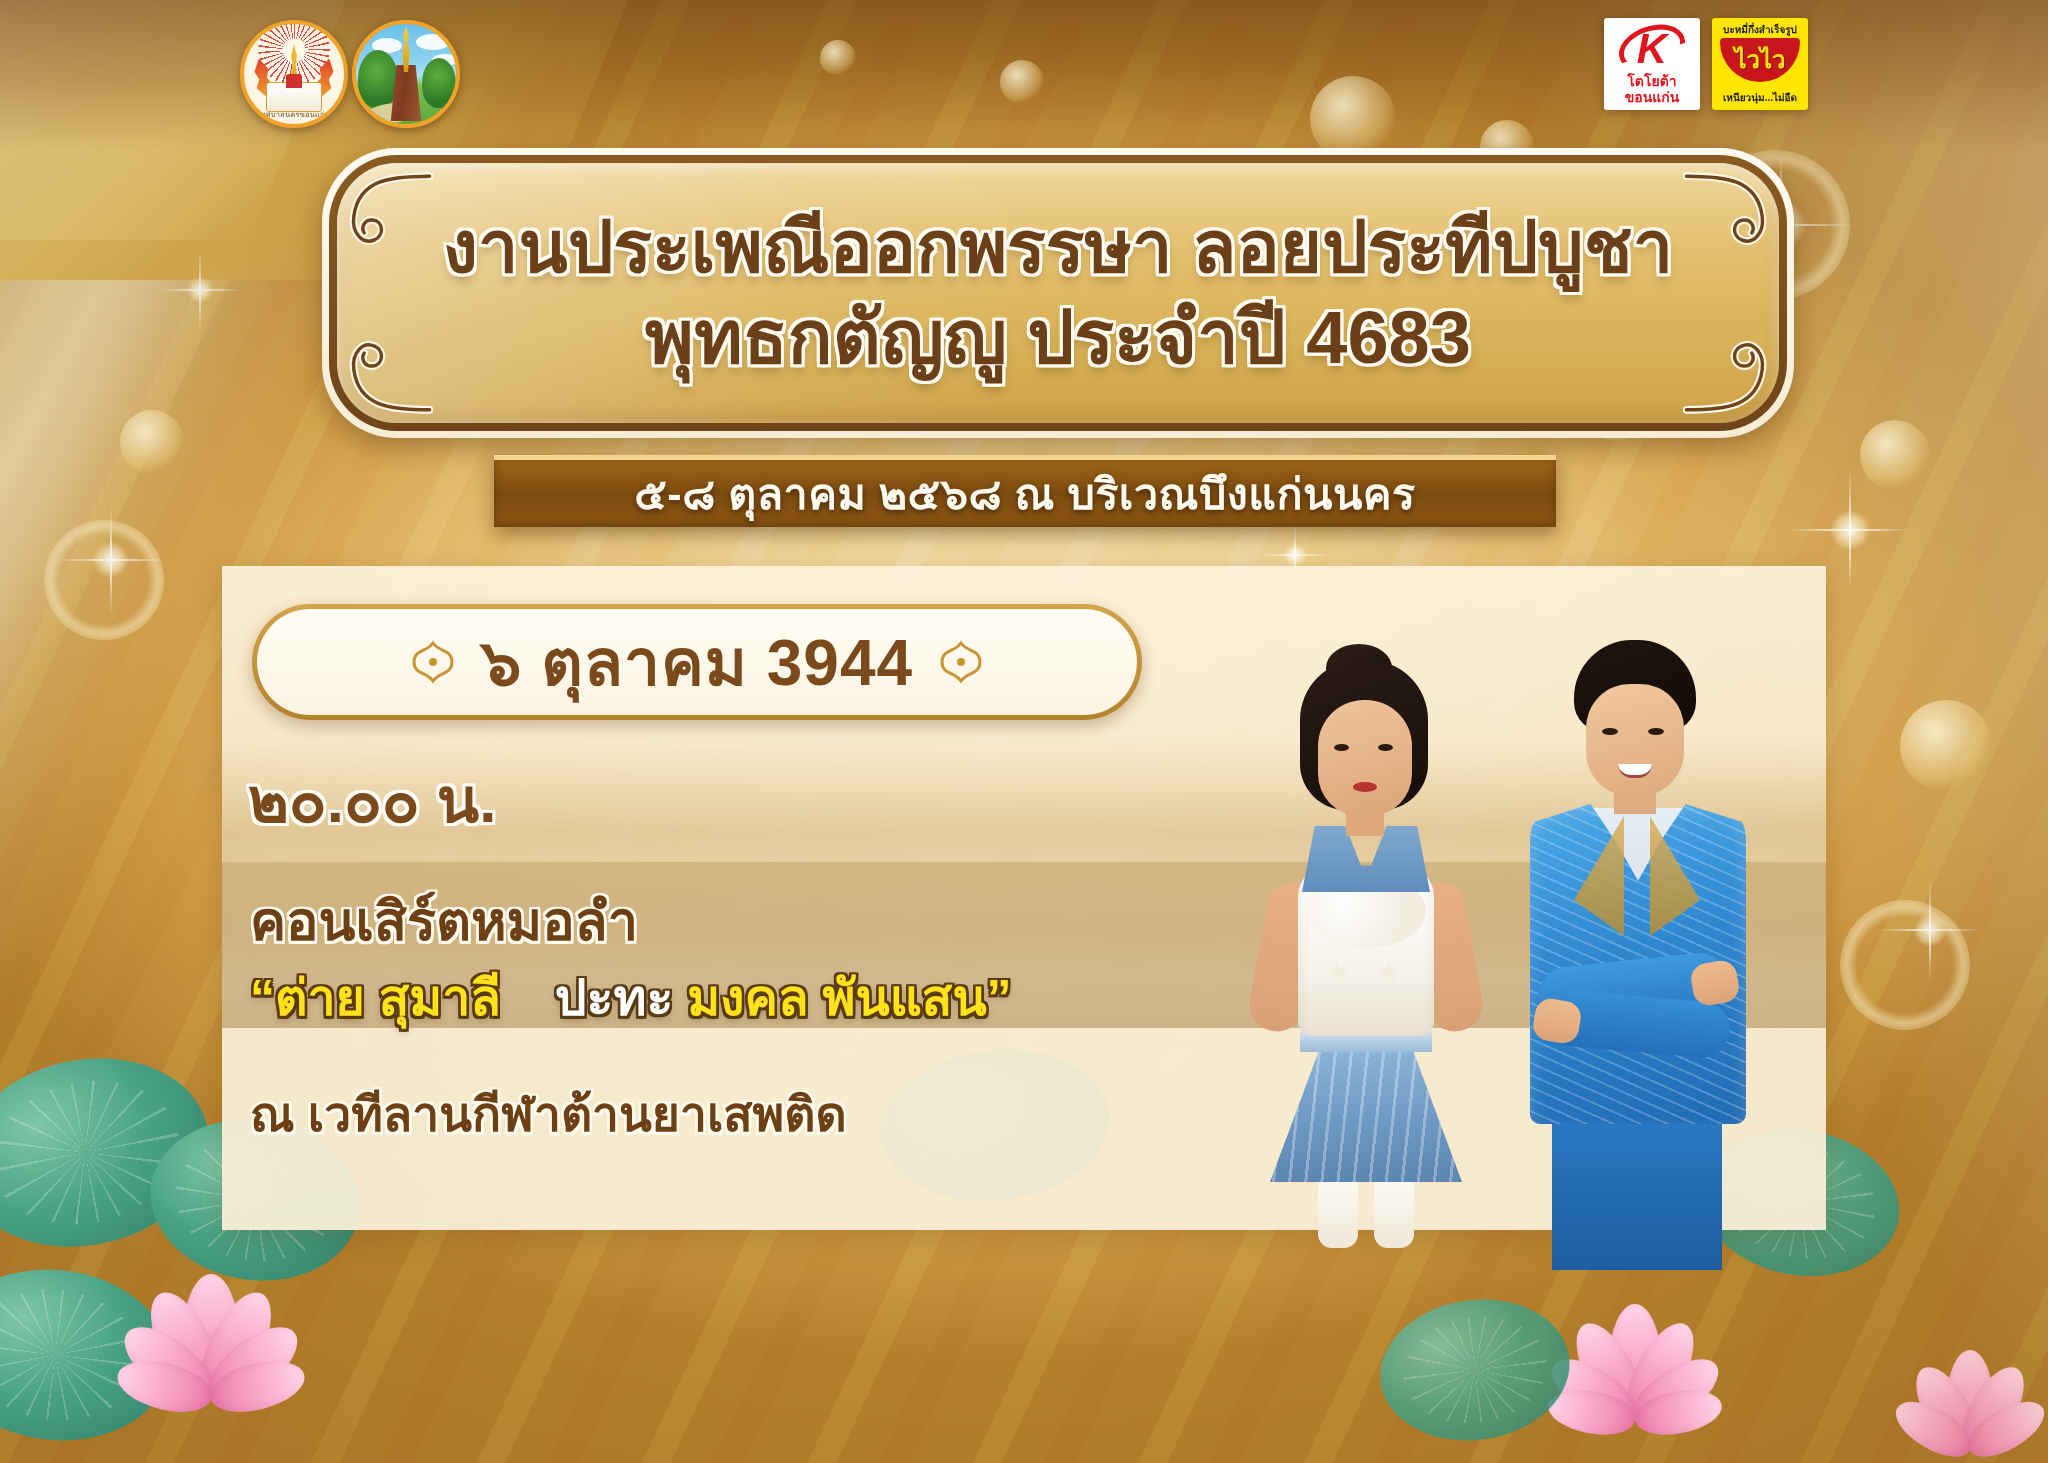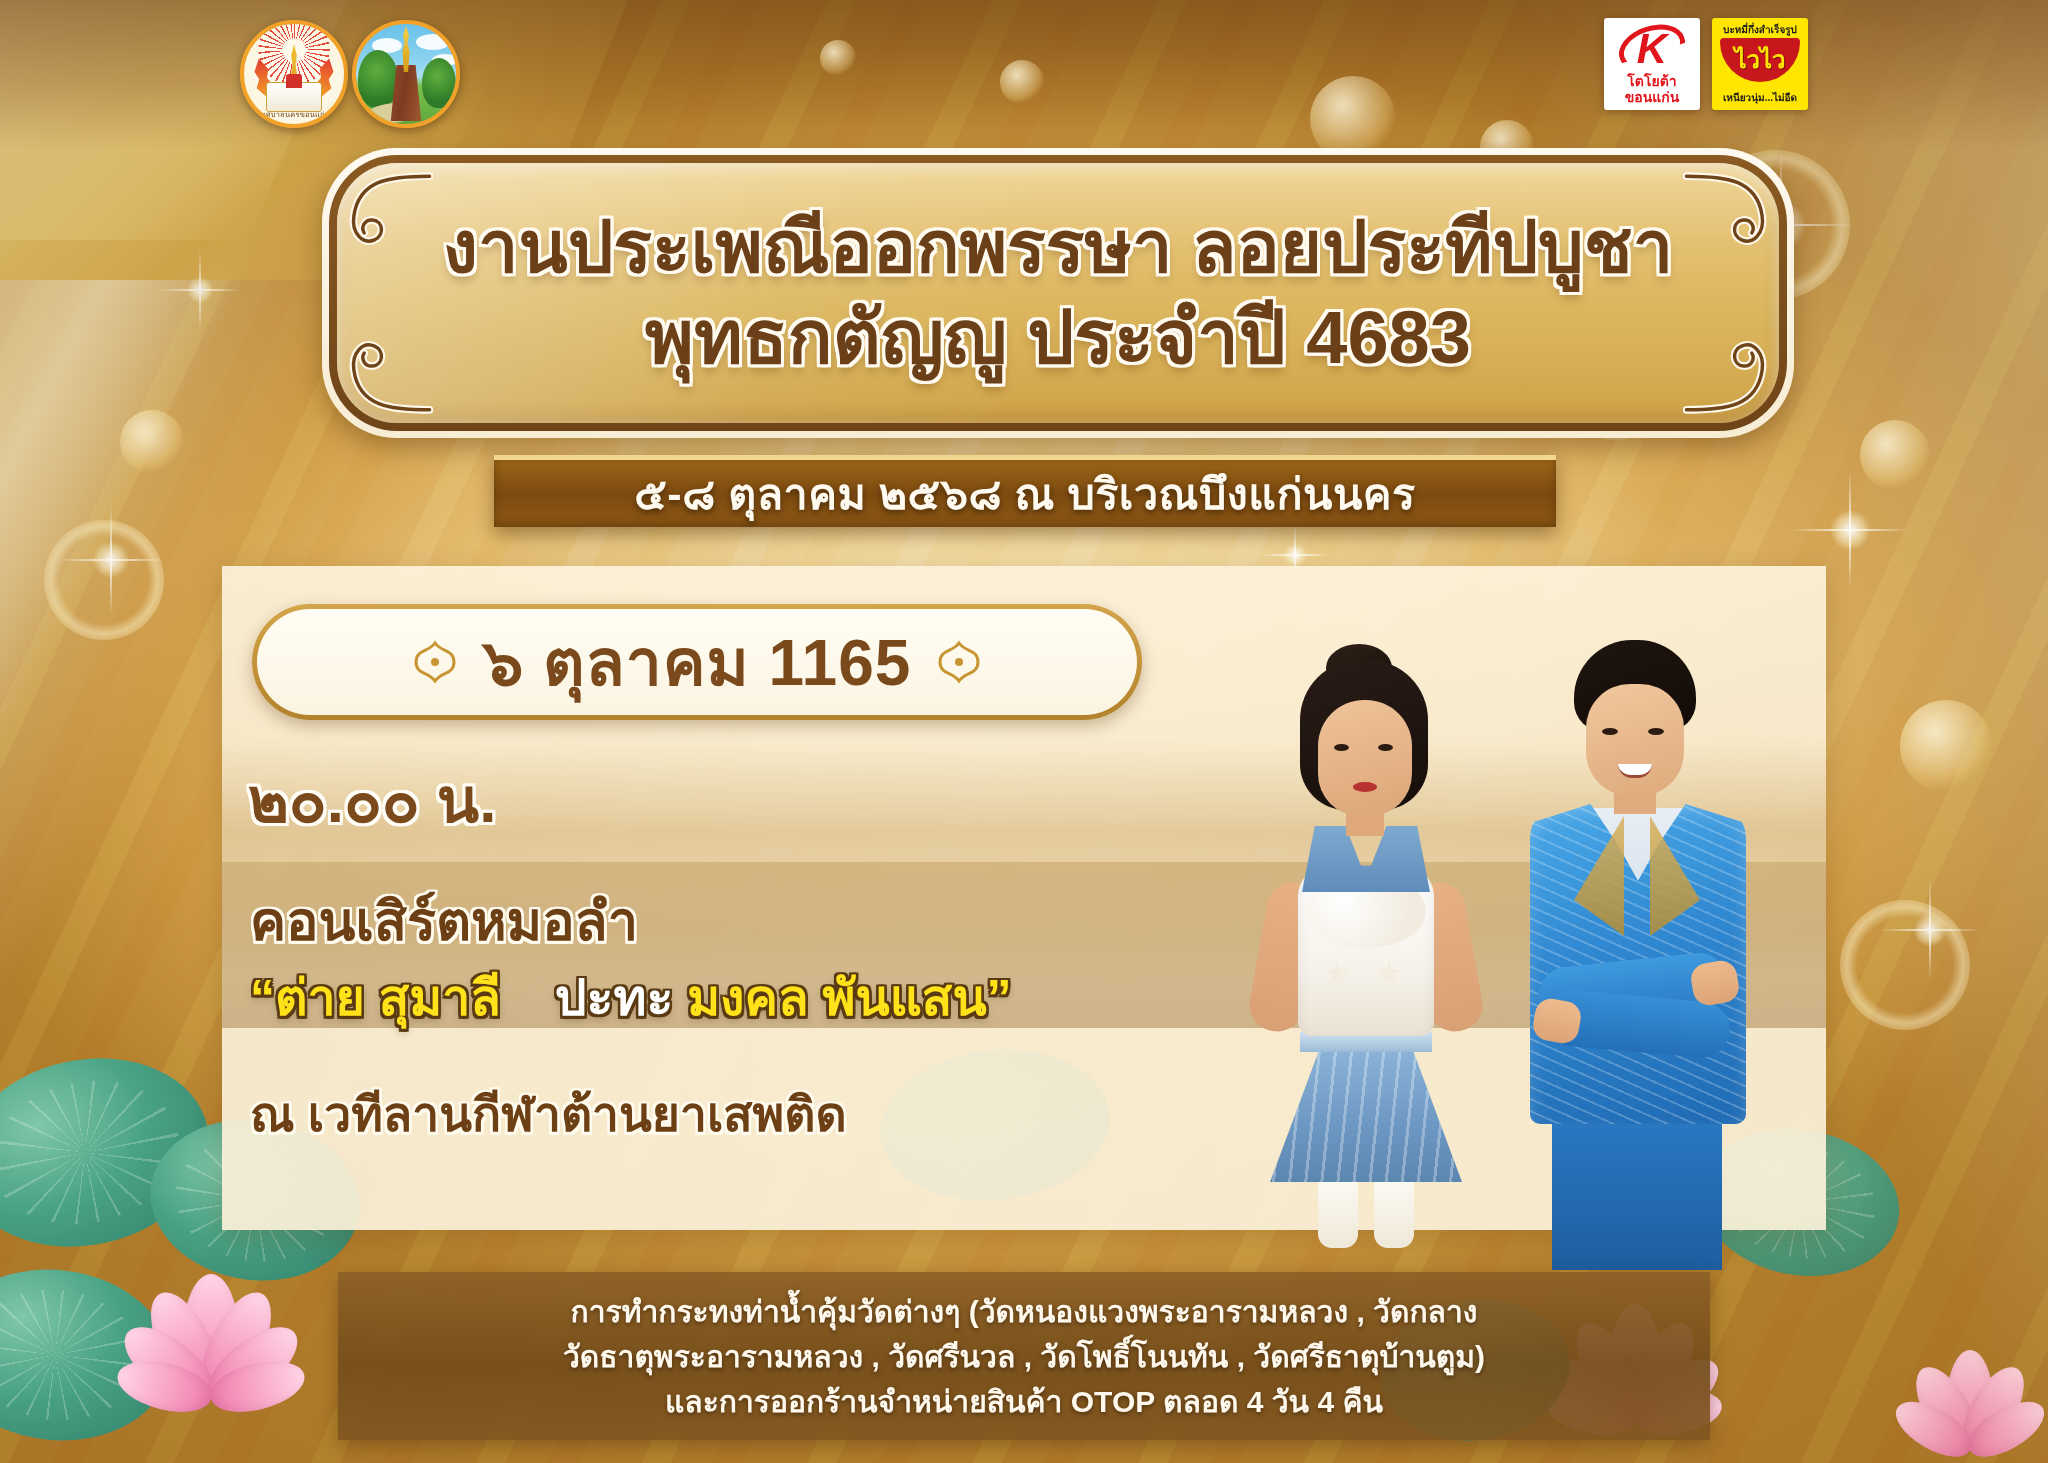--- a/index.html
+++ b/index.html
@@ -720,21 +720,21 @@
     <div class="card-band" id="band-concert"></div>
 
     <div id="date-pill">
       <div class="fill">
         <span class="orn">
           <svg viewBox="0 0 44 44">
               <path d="M22 3 C27 10 34 10 38 14 C42 18 42 26 38 30 C34 34 27 34 22 41 C17 34 10 34 6 30 C2 26 2 18 6 14 C10 10 17 10 22 3 Z" fill="none" stroke="#c79532" stroke-width="3"></path>
               <circle cx="22" cy="22" r="4" fill="#c79532"></circle>
             </svg>
         </span>
-        <span id="date-pill-text">๖ ตุลาคม 1165</span>
+        <span id="date-pill-text">๖ ตุลาคม 3944</span>
         <span class="orn">
           <svg viewBox="0 0 44 44">
               <path d="M22 3 C27 10 34 10 38 14 C42 18 42 26 38 30 C34 34 27 34 22 41 C17 34 10 34 6 30 C2 26 2 18 6 14 C10 10 17 10 22 3 Z" fill="none" stroke="#c79532" stroke-width="3"></path>
               <circle cx="22" cy="22" r="4" fill="#c79532"></circle>
             </svg>
         </span>
       </div>
     </div>
 
     <div id="time-text">
@@ -790,19 +790,14 @@
       <div class="hair"></div>
       <div class="neck"></div>
       <div class="face"></div>
       <div class="eyeL"></div>
       <div class="eyeR"></div>
       <div class="smile"></div>
     </div>
 
   </div>
 
-  <div id="footer">
-    <div>การทำกระทงท่าน้ำคุ้มวัดต่างๆ (วัดหนองแวงพระอารามหลวง , วัดกลาง</div>
-    <div>วัดธาตุพระอารามหลวง , วัดศรีนวล ,  วัดโพธิ์โนนทัน , วัดศรีธาตุบ้านตูม)</div>
-    <div>และการออกร้านจำหน่ายสินค้า OTOP ตลอด 4 วัน 4 คืน</div>
-  </div>
 
 </div>
 
 </body></html>

